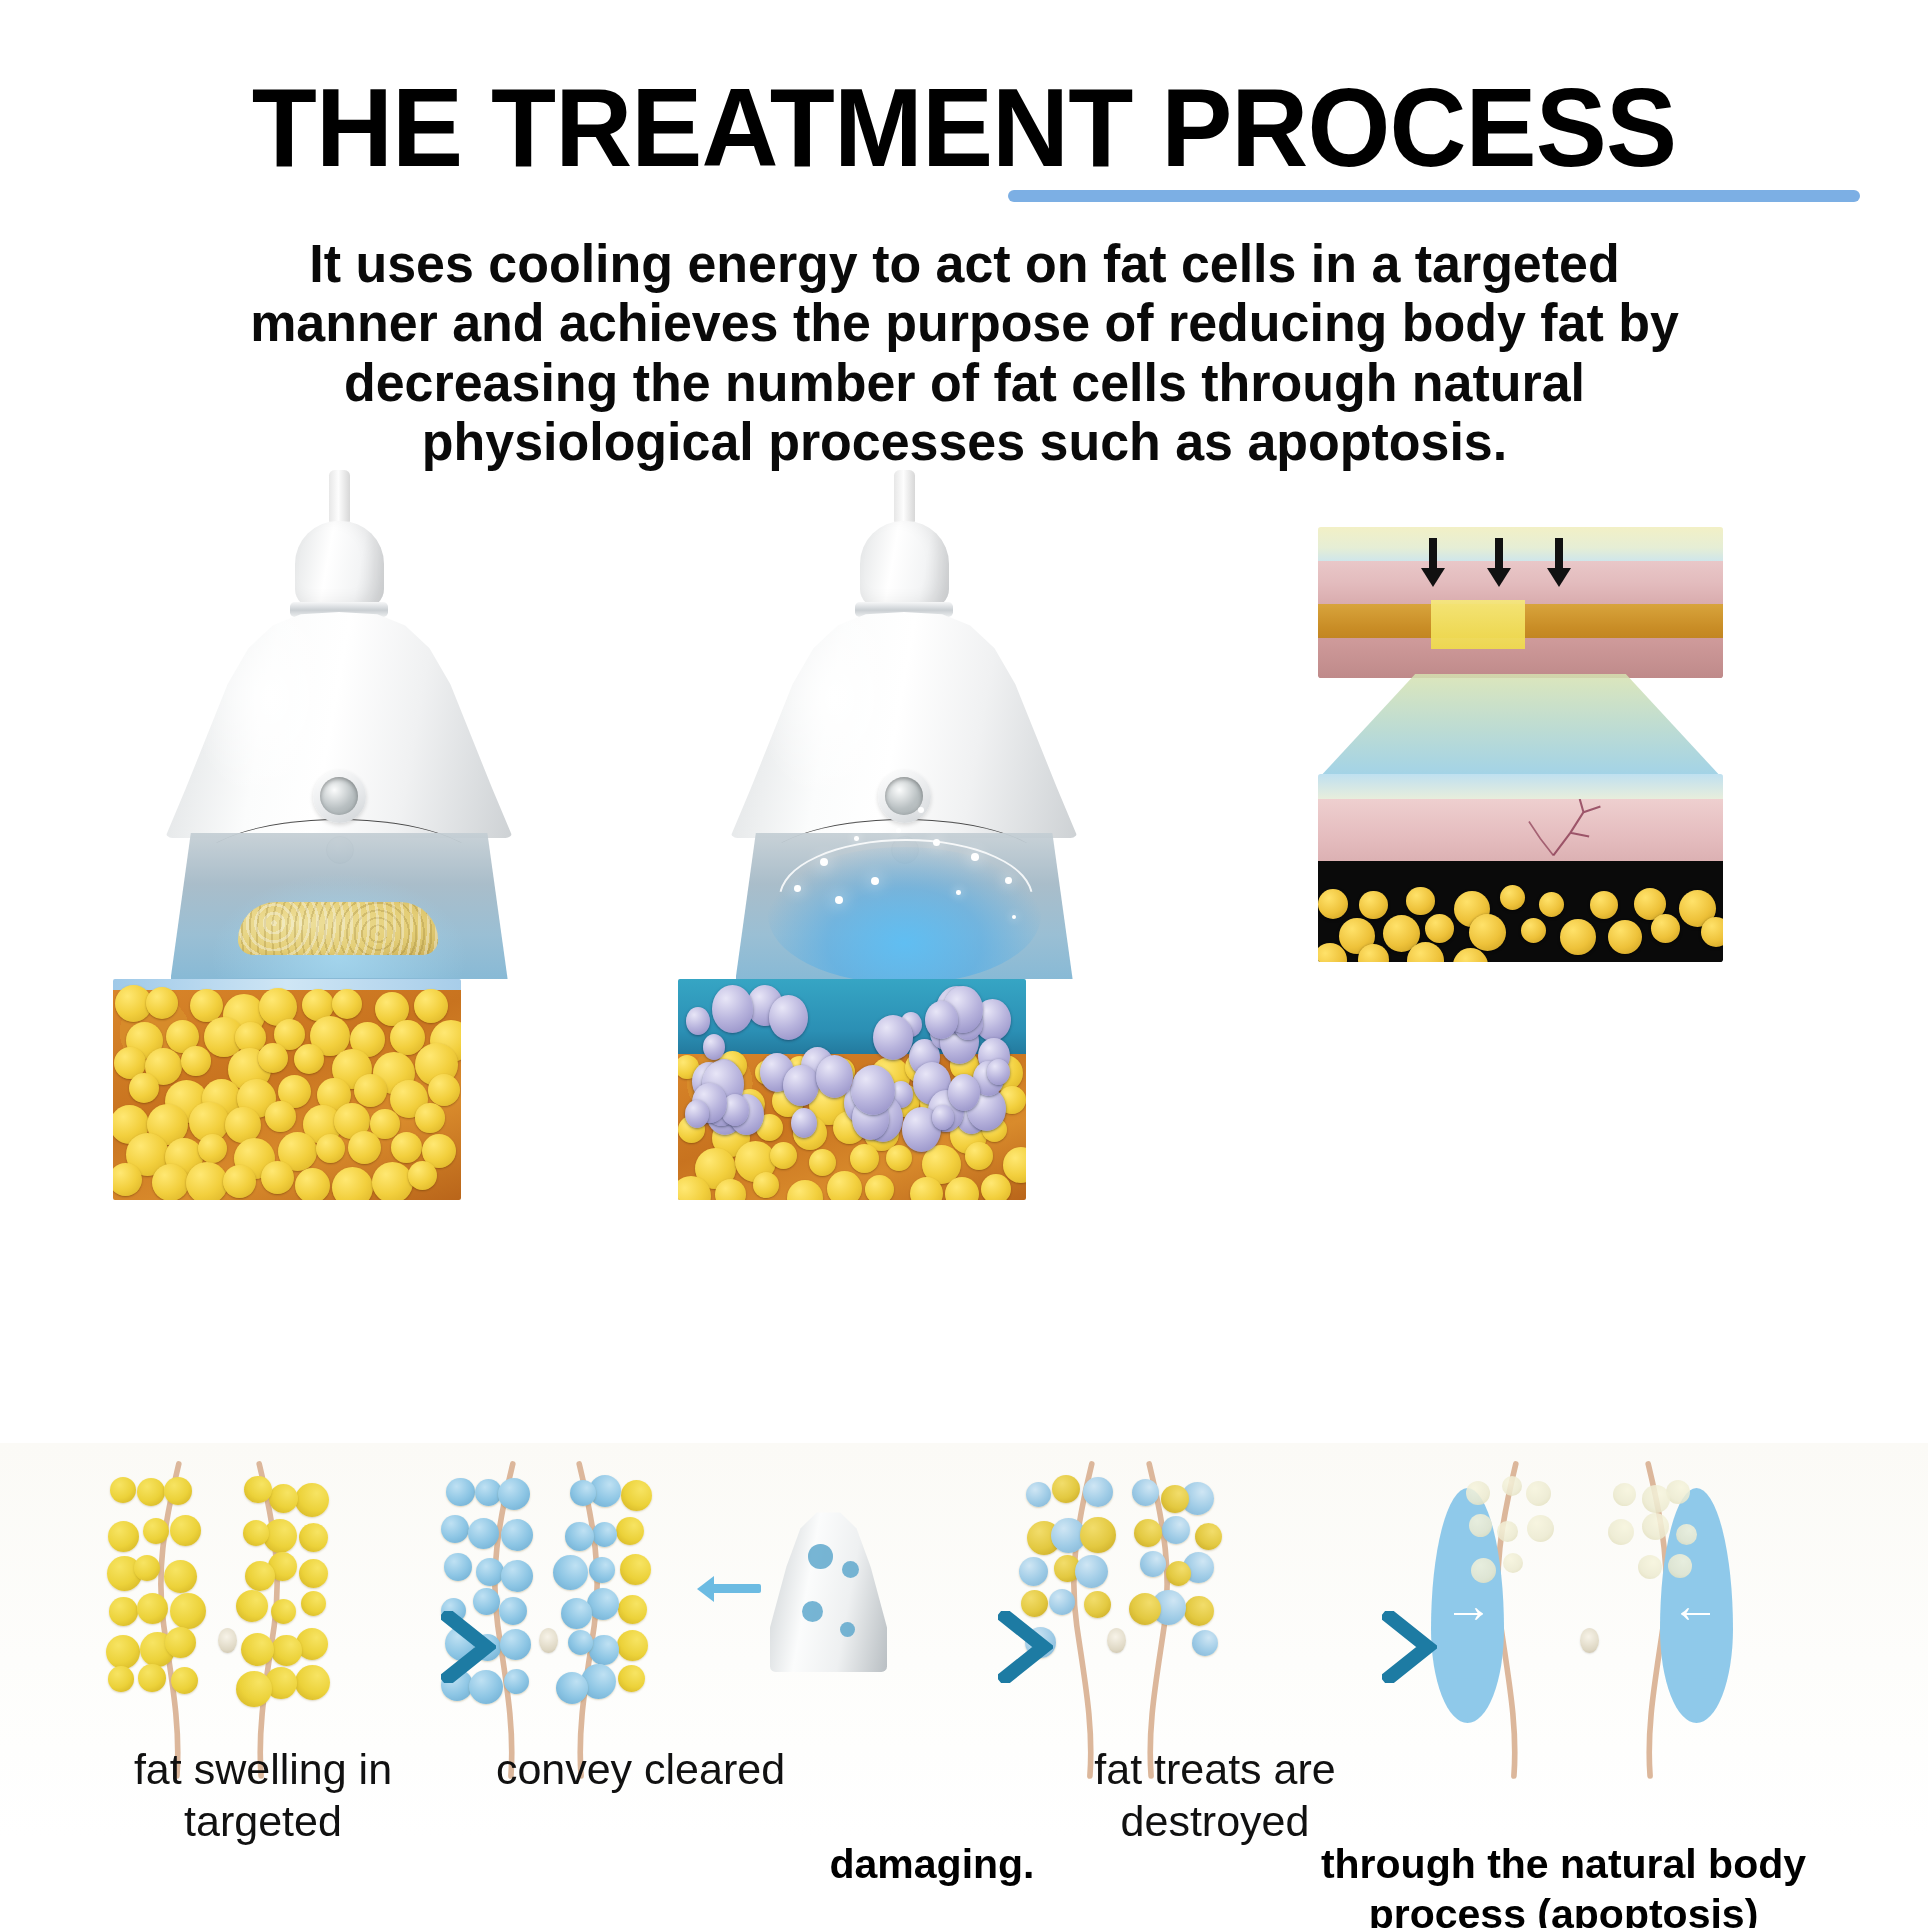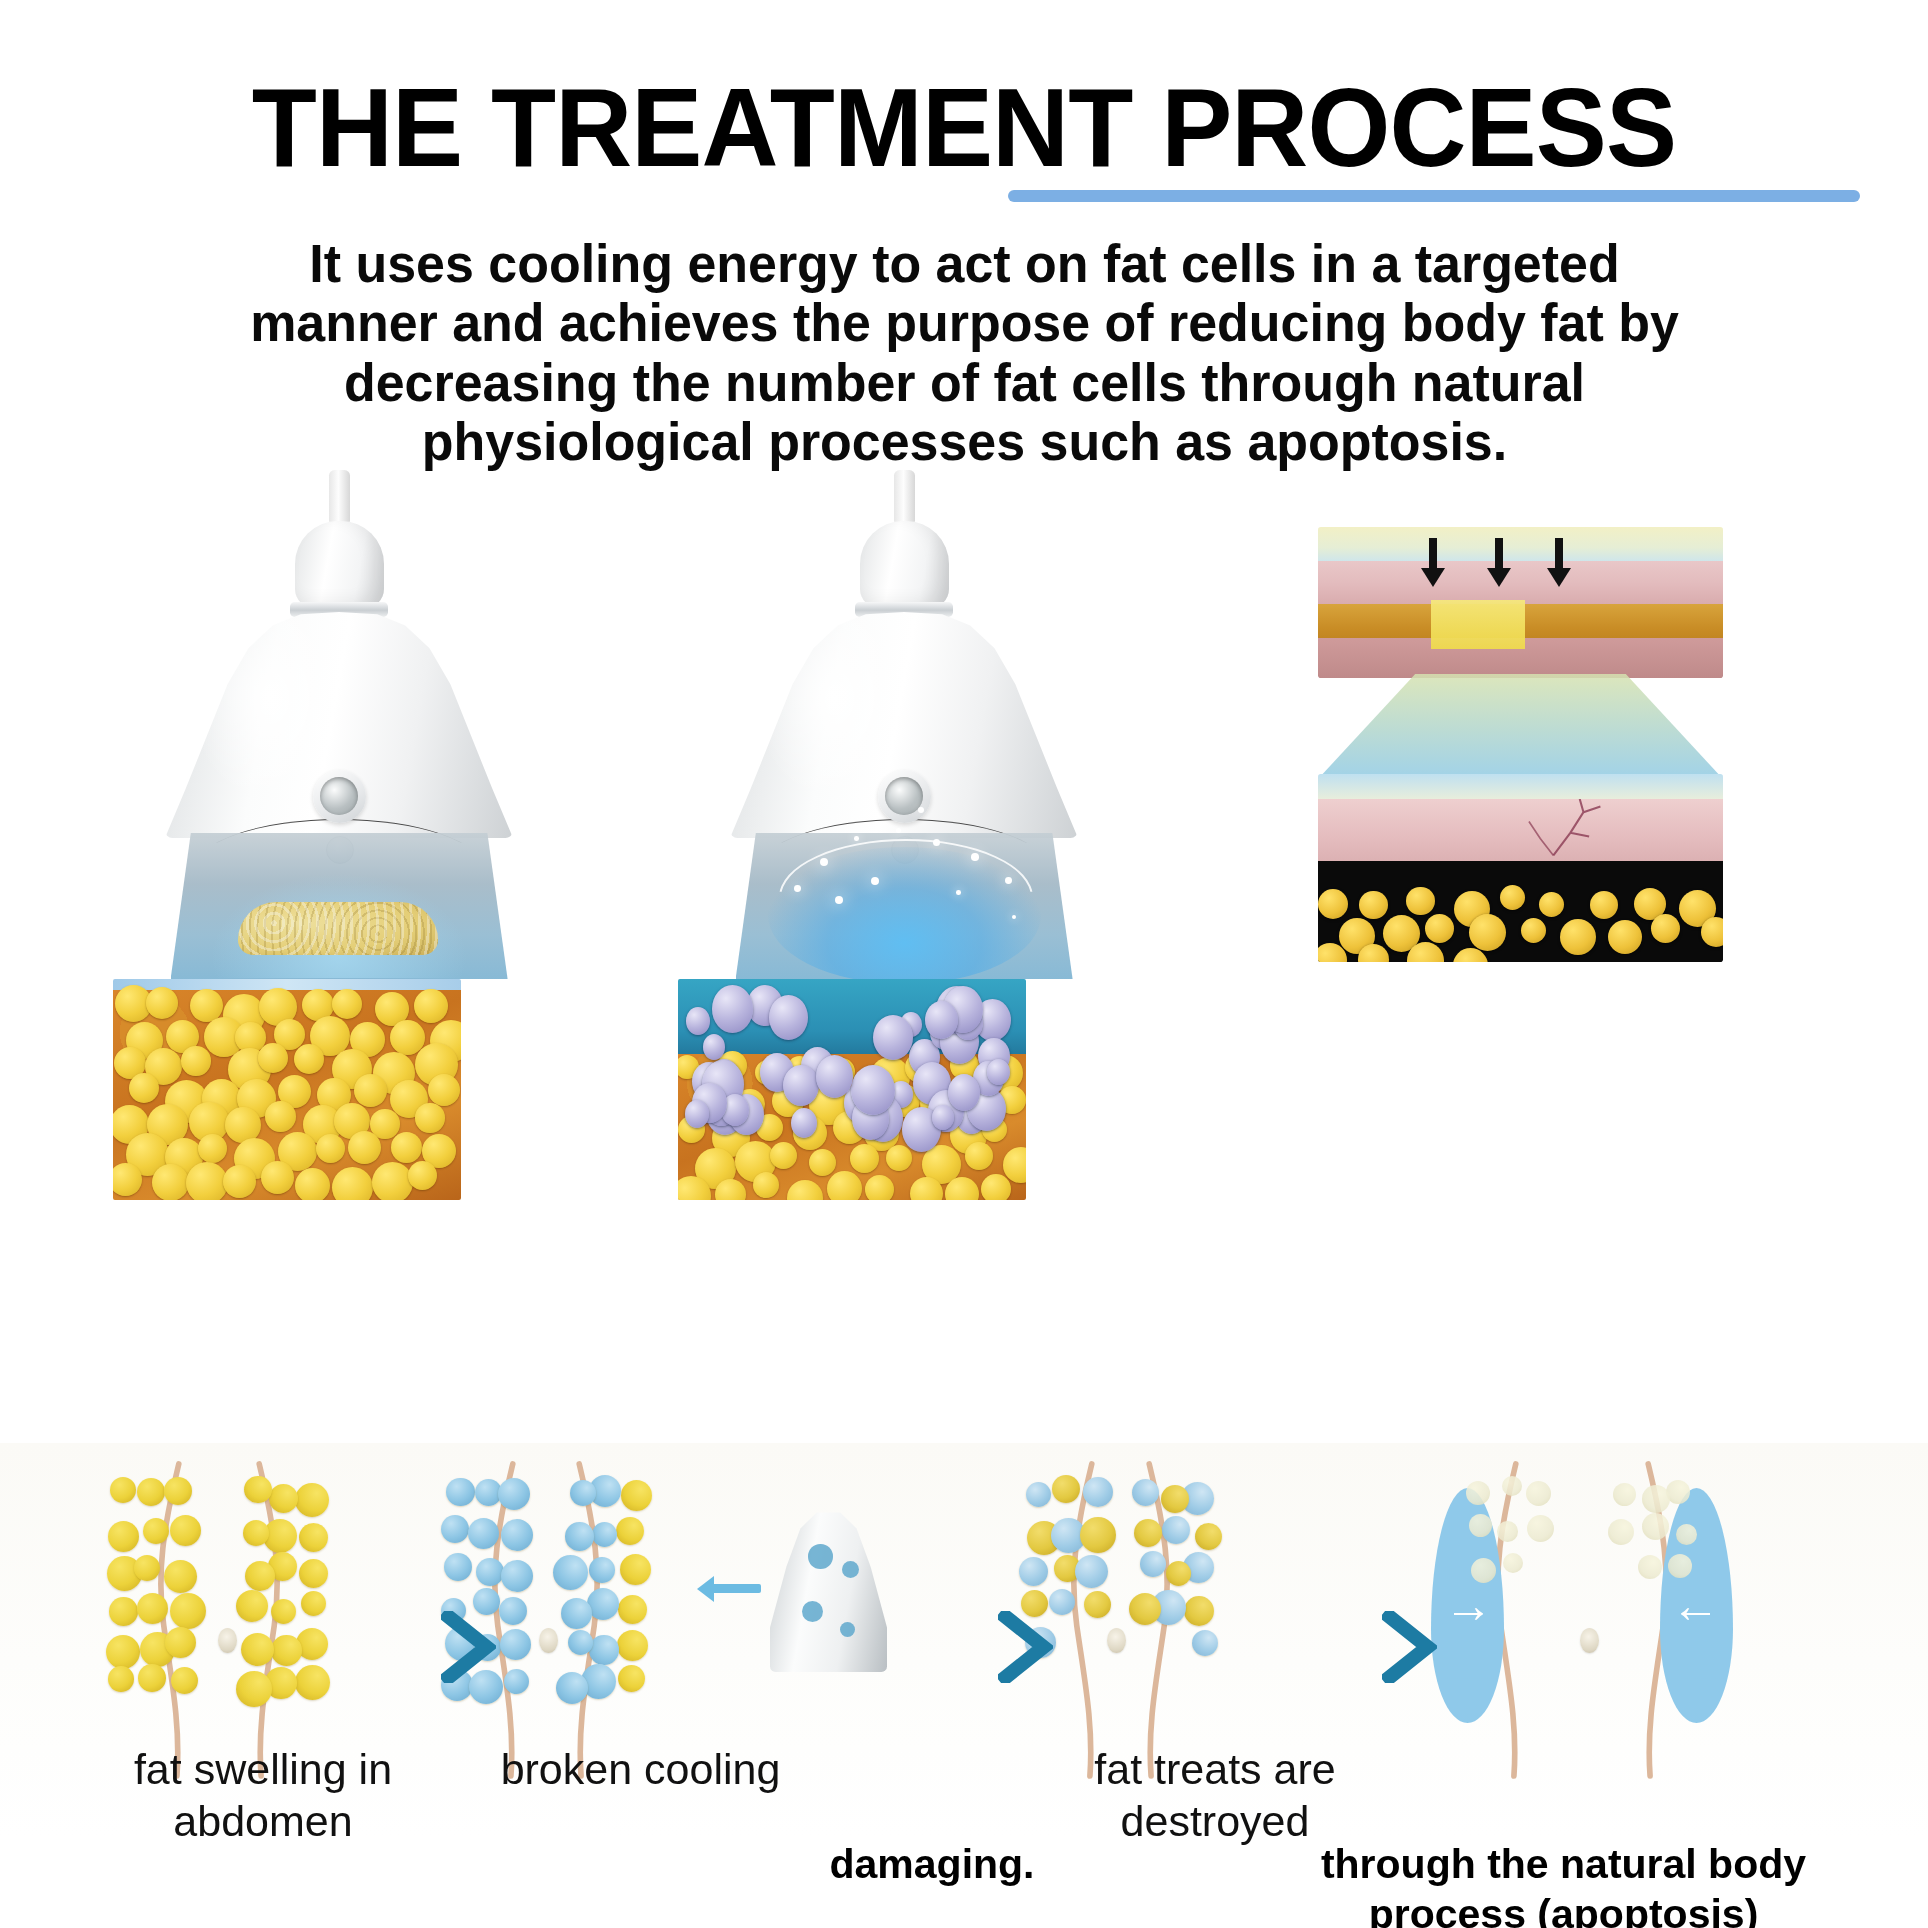--- a/index.html
+++ b/index.html
@@ -696,18 +696,18 @@
           </svg></div>
         <div style="position: absolute; left: 998px; top: 168px;"><svg width="55" height="72" viewBox="0 0 58 76">
             <path d="M8 6 L48 38 L8 70" stroke="#1d7ba3" stroke-width="15" fill="none" stroke-linecap="square" stroke-linejoin="miter"></path>
           </svg></div>
         <div style="position: absolute; left: 1382px; top: 168px;"><svg width="55" height="72" viewBox="0 0 58 76">
             <path d="M8 6 L48 38 L8 70" stroke="#1d7ba3" stroke-width="15" fill="none" stroke-linecap="square" stroke-linejoin="miter"></path>
           </svg></div>
       </div>
   </div>
 
-  <div class="bcap bcap-1">fat swelling in abdomen</div>
-  <div class="bcap bcap-2">broken cooling</div>
+  <div class="bcap bcap-1">fat swelling in targeted</div>
+  <div class="bcap bcap-2">convey cleared</div>
   <div class="bcap bcap-3">fat treats are destroyed</div>
 
 </div>
 
 
 </body></html>

